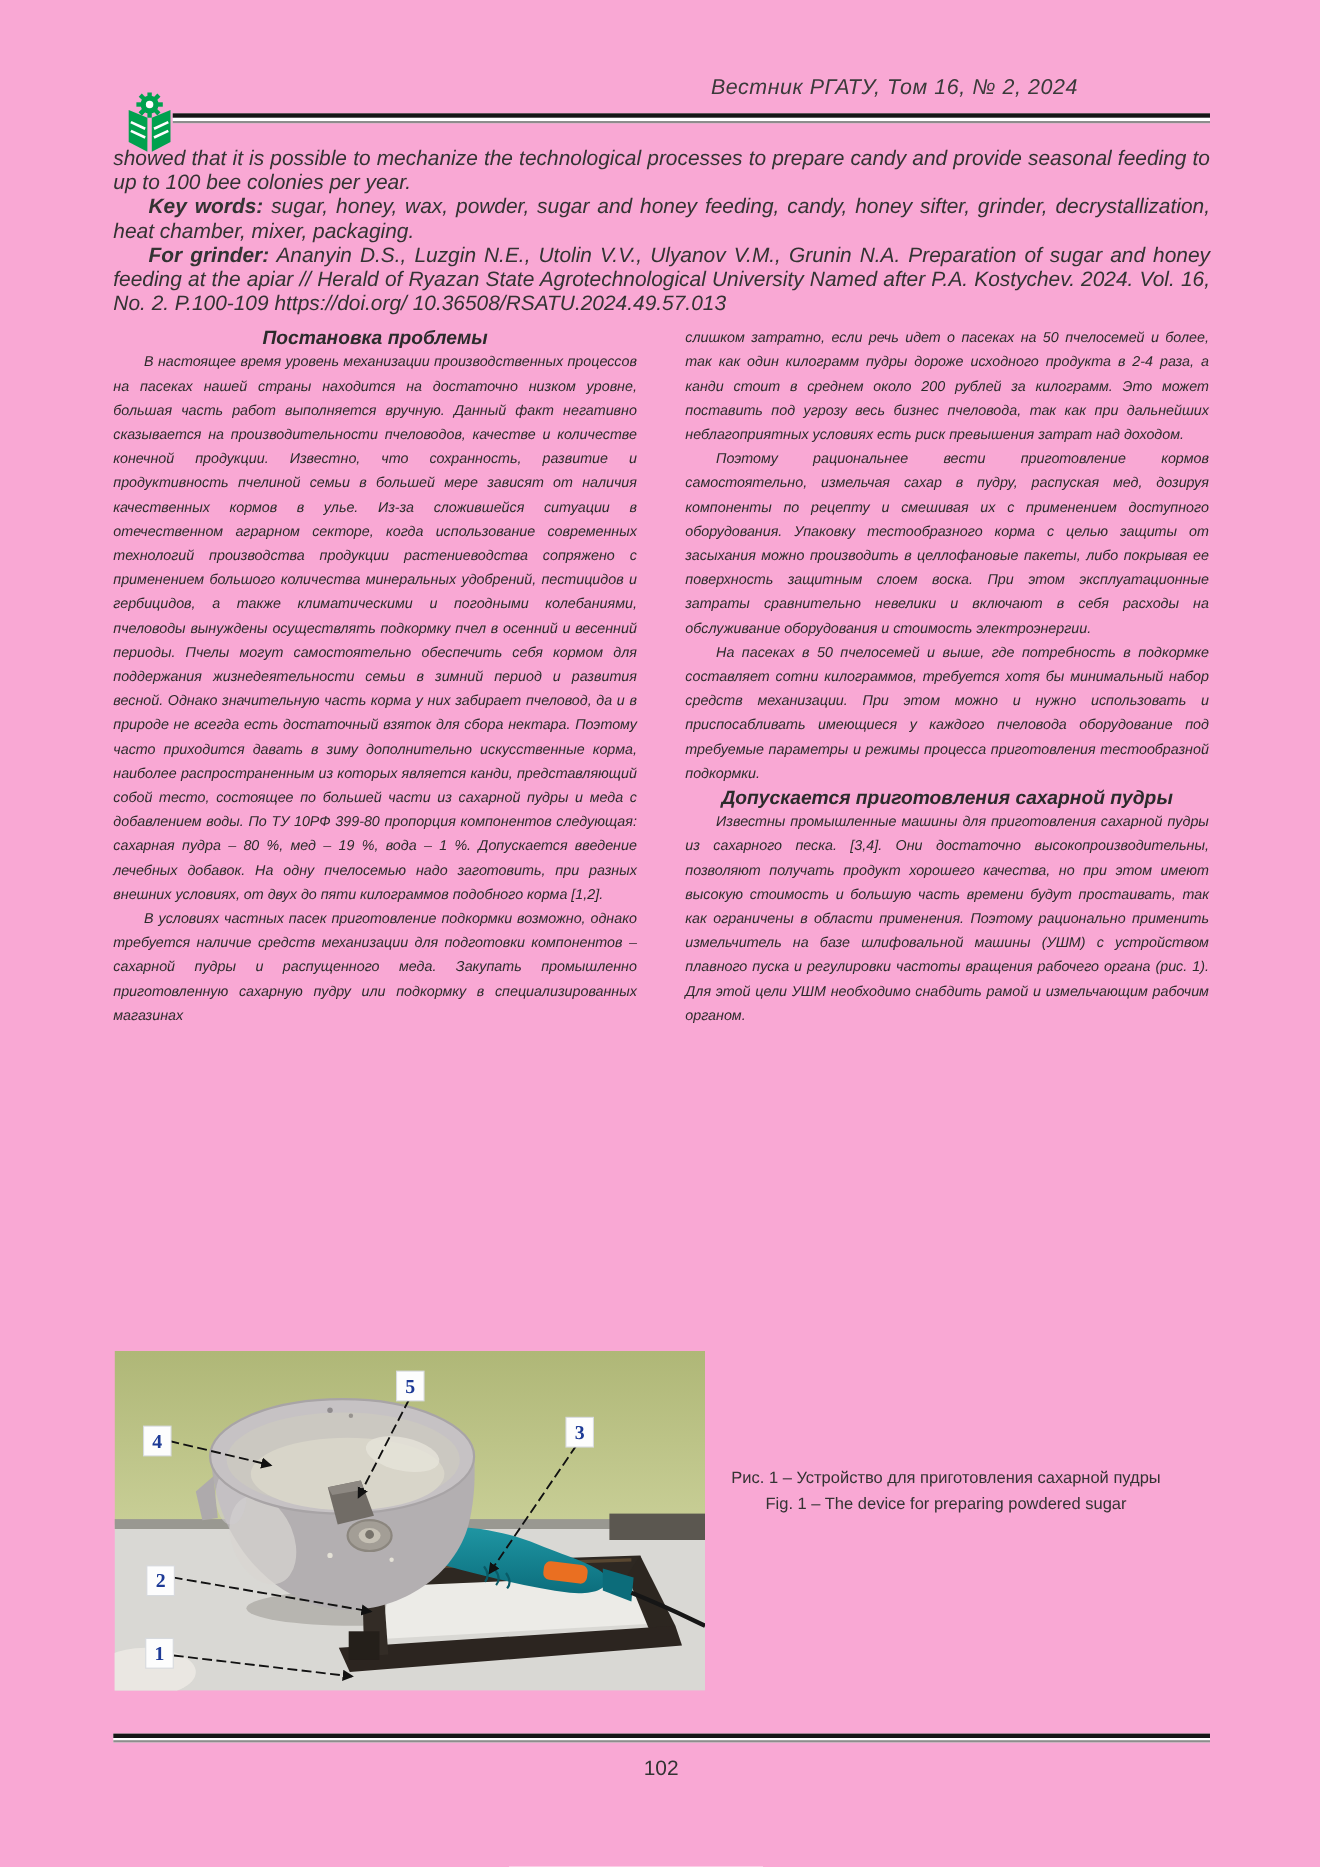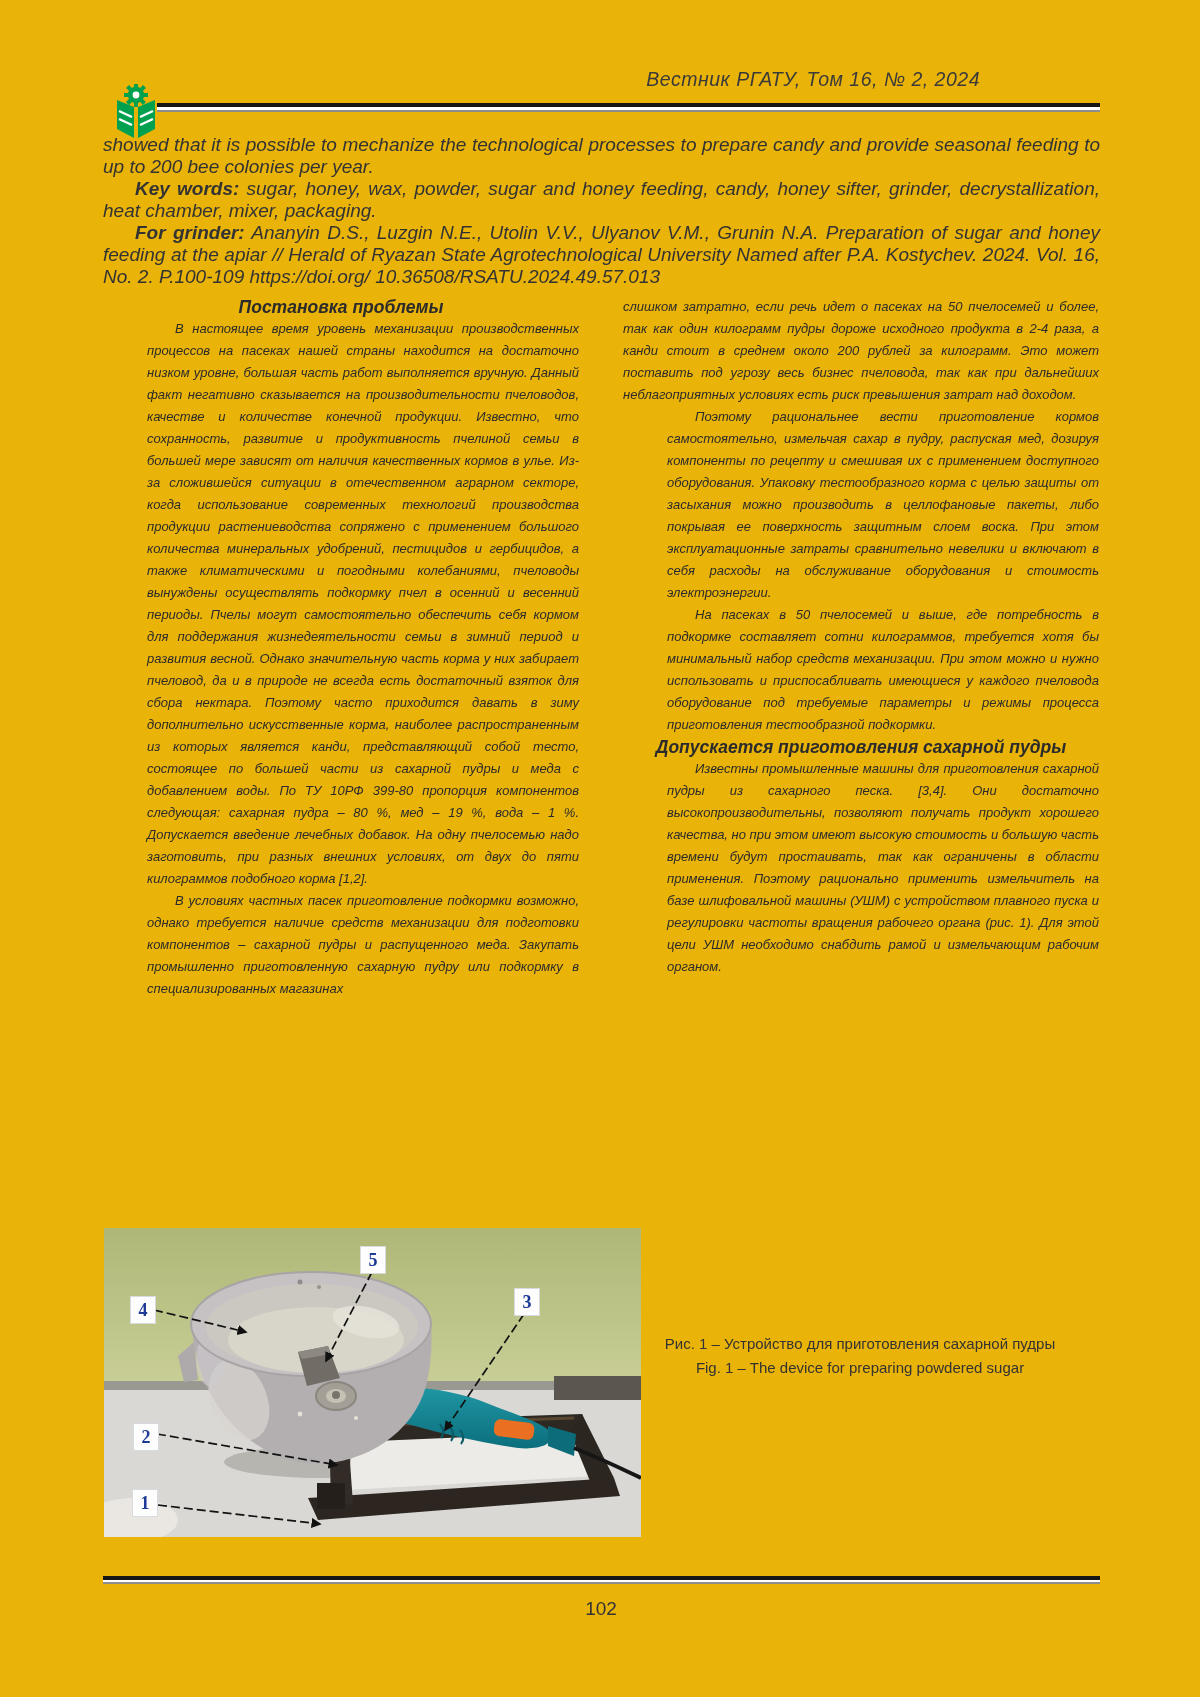--- a/index.html
+++ b/index.html
@@ -1,16 +1,16 @@
 <!DOCTYPE html>
 <html><head>
 <meta charset="utf-8">
 <style>
   html,body{margin:0;padding:0;background:#ffffff;}
-  .page{position:relative;width:1200px;height:1697px;background:#eab308;
+  .page{position:relative;width:1200px;height:1697px;background:#f9a8d4;
         font-family:"Liberation Sans",sans-serif;color:#2b2b2b;overflow:hidden;}
 
   
   .logo{position:absolute;left:113px;top:84px;width:46px;height:56px;}
   .journal-title{position:absolute;top:68px;right:220px;font-size:19.5px;
                  font-style:italic;color:#3a3a3a;letter-spacing:.5px;}
   .header-rule{position:absolute;left:157px;right:100px;top:103px;height:3px;
                border-top:4px solid #161616;border-bottom:2px solid #8d8d8d;background:#fff;}
 
   
@@ -18,21 +18,21 @@
   .abstract p{margin:0;font-size:19px;line-height:22px;font-style:italic;
               text-align:justify;color:#333;}
   .abstract p.ind{text-indent:32px;}
   .abstract b{}
 
   
   .columns{position:absolute;left:103px;top:296px;width:997px;display:flex;gap:44px;}
   .col{width:476px;font-style:italic;}
   .col h3{margin:0;font-size:17.5px;line-height:22px;font-weight:bold;text-align:center;}
   .col p{margin:0;font-size:13px;line-height:22px;text-align:justify;}
-  .col p.ind{text-indent:28px;margin-left:44px;}
+  .col p.ind{text-indent:28px;}
 
   
   .photo{position:absolute;left:104px;top:1228px;width:537px;height:309px;overflow:hidden;}
   .photo svg{display:block;}
   .callout{position:absolute;width:24px;height:26px;background:#fdfdfd;
            box-shadow:0 0 0 1px #d7dade;display:flex;align-items:center;justify-content:center;
            font-family:"Liberation Serif",serif;font-weight:bold;font-size:18px;color:#1d3a96;}
   .caption{position:absolute;left:620px;top:1332px;width:480px;text-align:center;
            font-size:15px;line-height:24px;color:#333;}
   .caption p{margin:0;}
@@ -74,21 +74,21 @@
           <path d="M6,35 L19,41"></path>
         <path d="M40,27 L27,33"></path>
           <path d="M40,35 L27,41"></path>
       </g>
     </svg>
   </div>
   <div class="journal-title">Вестник РГАТУ, Том 16, № 2, 2024</div>
   <div class="header-rule"></div>
 
   <div class="abstract">
-    <p>showed that it is possible to mechanize the technological processes to prepare candy and provide seasonal feeding to up to 200 bee colonies per year.</p>
+    <p>showed that it is possible to mechanize the technological processes to prepare candy and provide seasonal feeding to up to 100 bee colonies per year.</p>
     <p class="ind"><b>Key words:</b><span> sugar, honey, wax, powder, sugar and honey feeding, candy, honey sifter, grinder, decrystallization, heat chamber, mixer, packaging.</span></p>
     <p class="ind"><b>For grinder:</b><span> Ananyin D.S., Luzgin N.E., Utolin V.V., Ulyanov V.M., Grunin N.A. Preparation of sugar and honey feeding at the apiar // Herald of Ryazan State Agrotechnological University Named after P.A. Kostychev. 2024. Vol. 16, No. 2. P.100-109 https://doi.org/ 10.36508/RSATU.2024.49.57.013</span></p>
   </div>
 
   <div class="columns">
     <div class="col">
       <h3>Постановка проблемы</h3>
       <p class="ind">В настоящее время уровень механизации производственных процессов на пасеках нашей страны находится на достаточно низком уровне, большая часть работ выполняется вручную. Данный факт негативно сказывается на производительности пчеловодов, качестве и количестве конечной продукции. Известно, что сохранность, развитие и продуктивность пчелиной семьи в большей мере зависят от наличия качественных кормов в улье. Из-за сложившейся ситуации в отечественном аграрном секторе, когда использование современных технологий производства продукции растениеводства сопряжено с применением большого количества минеральных удобрений, пестицидов и гербицидов, а также климатическими и погодными колебаниями, пчеловоды вынуждены осуществлять подкормку пчел в осенний и весенний периоды. Пчелы могут самостоятельно обеспечить себя кормом для поддержания жизнедеятельности семьи в зимний период и развития весной. Однако значительную часть корма у них забирает пчеловод, да и в природе не всегда есть достаточный взяток для сбора нектара. Поэтому часто приходится давать в зиму дополнительно искусственные корма, наиболее распространенным из которых является канди, представляющий собой тесто, состоящее по большей части из сахарной пудры и меда с добавлением воды. По ТУ 10РФ 399-80 пропорция компонентов следующая: сахарная пудра – 80 %, мед – 19 %, вода – 1 %. Допускается введение лечебных добавок. На одну пчелосемью надо заготовить, при разных внешних условиях, от двух до пяти килограммов подобного корма [1,2].</p>
       <p class="ind">В условиях частных пасек приготовление подкормки возможно, однако требуется наличие средств механизации для подготовки компонентов – сахарной пудры и распущенного меда. Закупать промышленно приготовленную сахарную пудру или подкормку в специализированных магазинах</p>
     </div>

